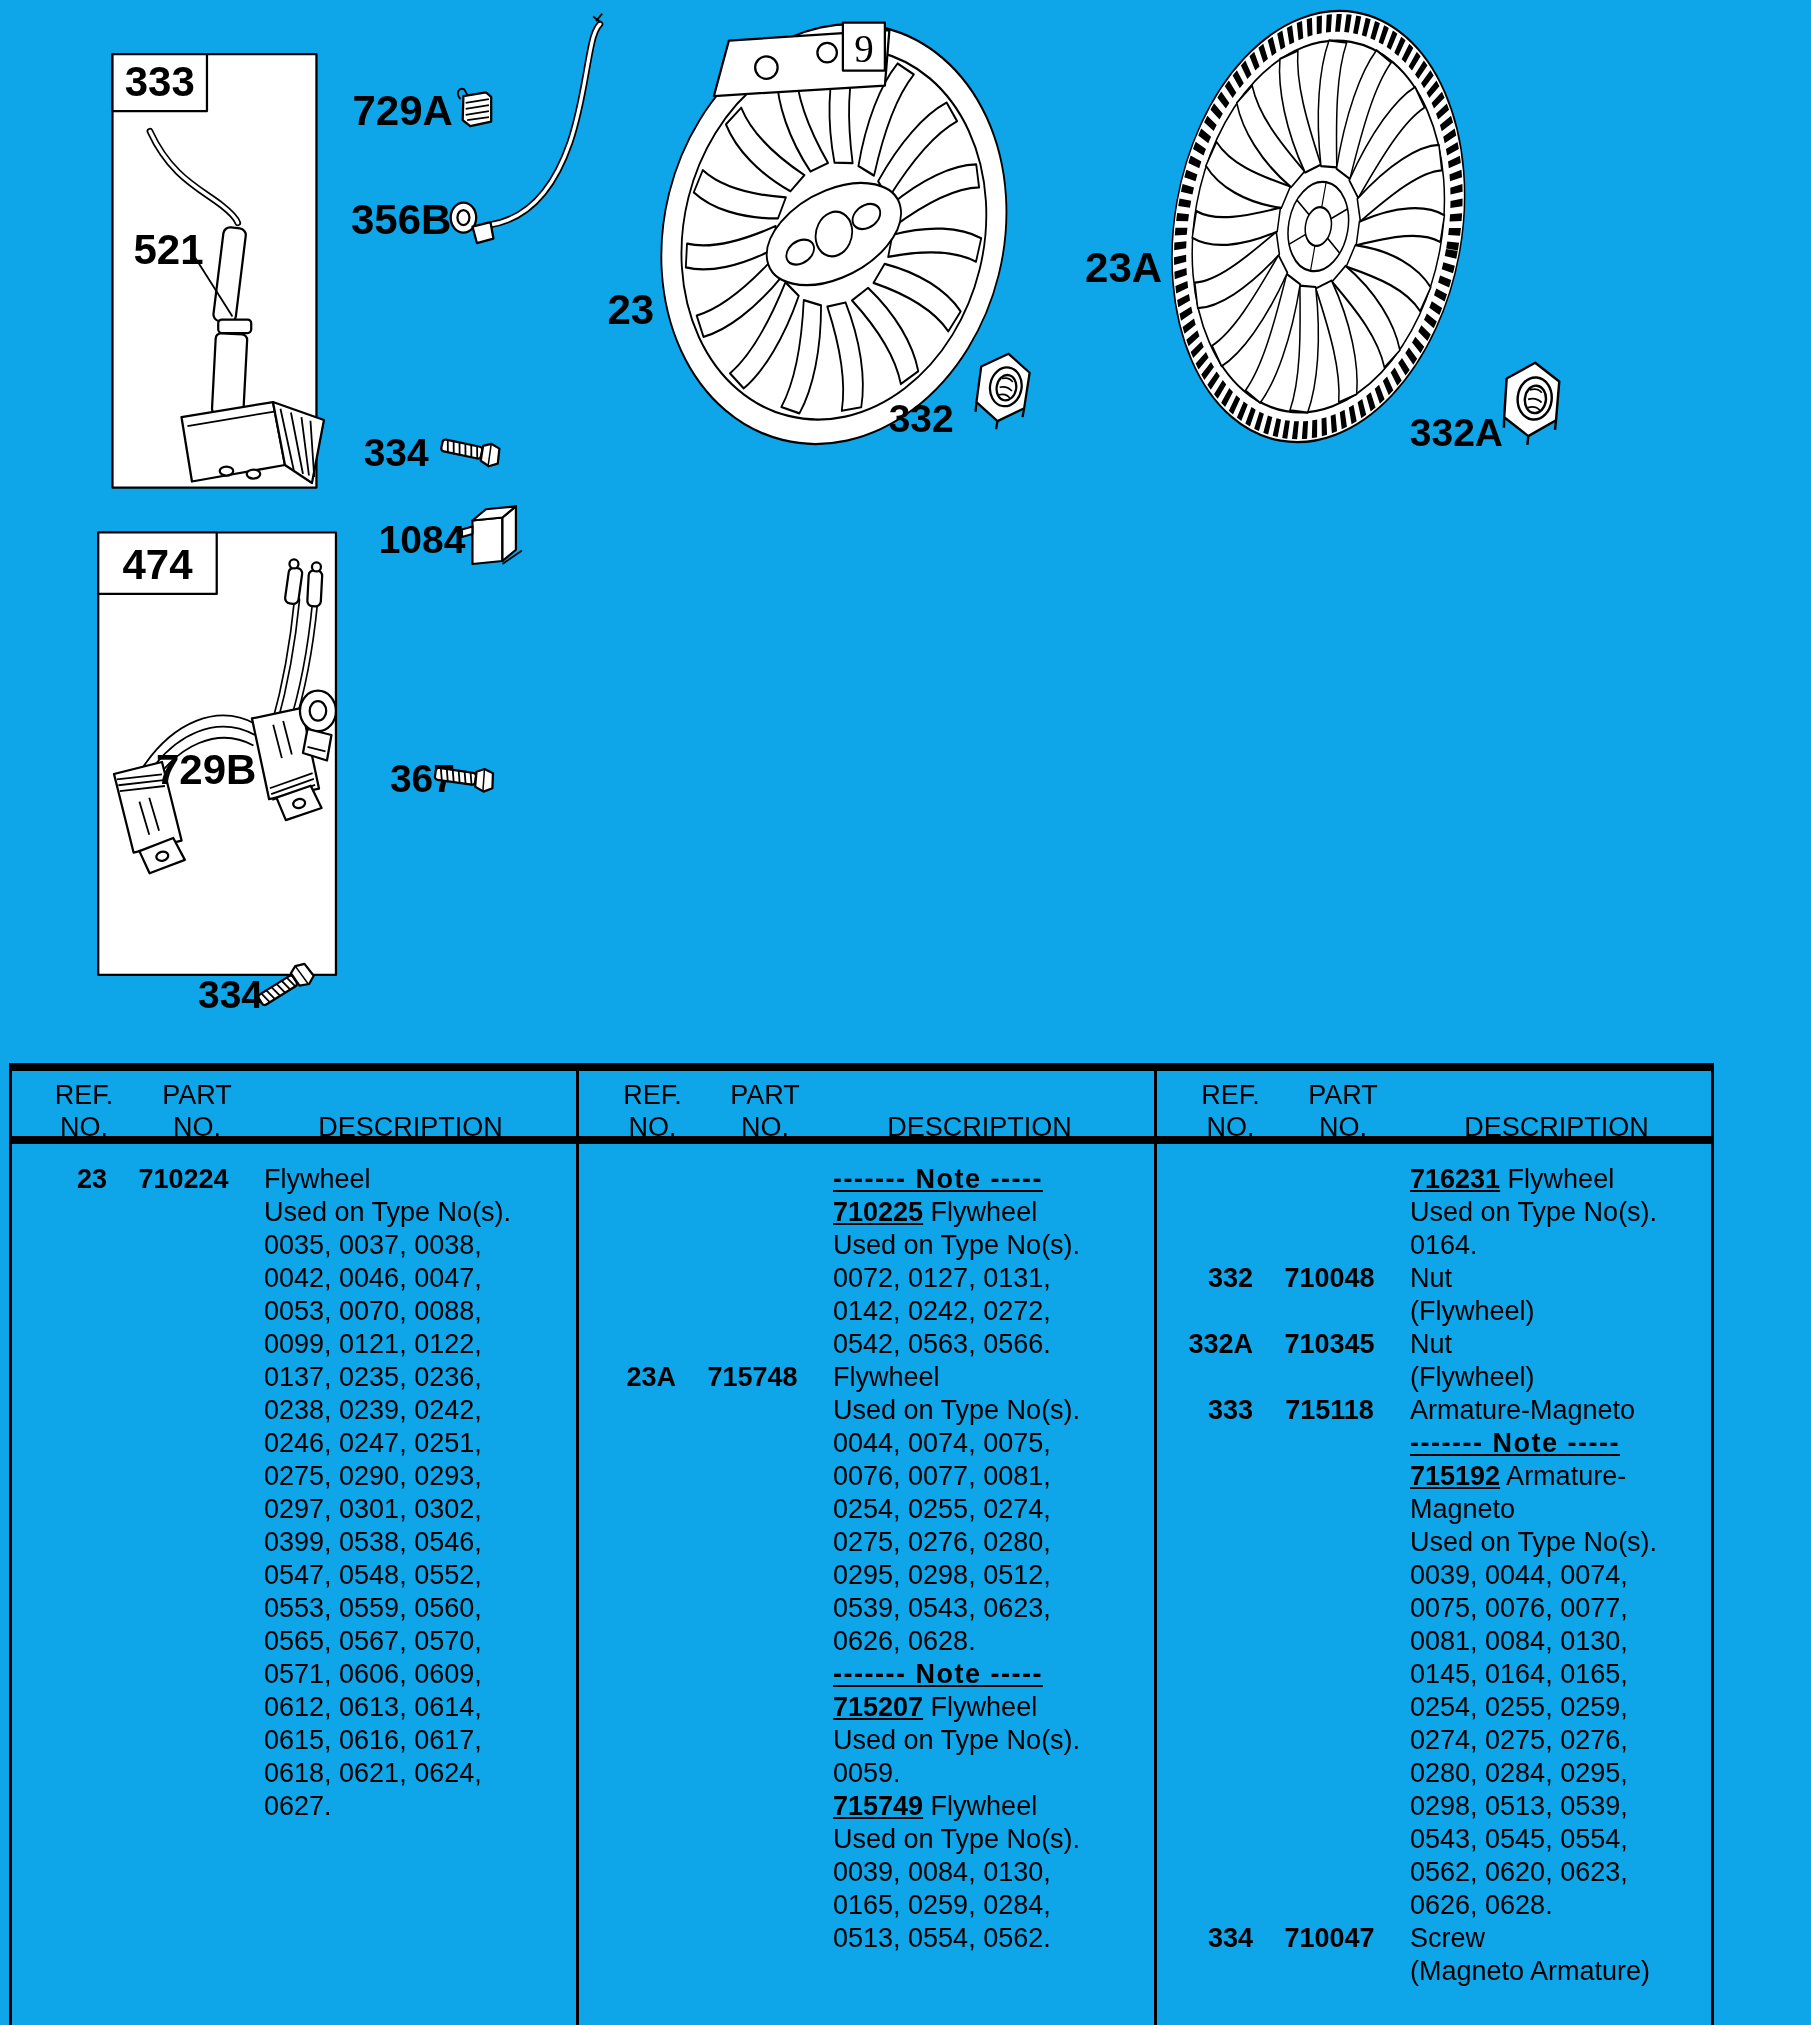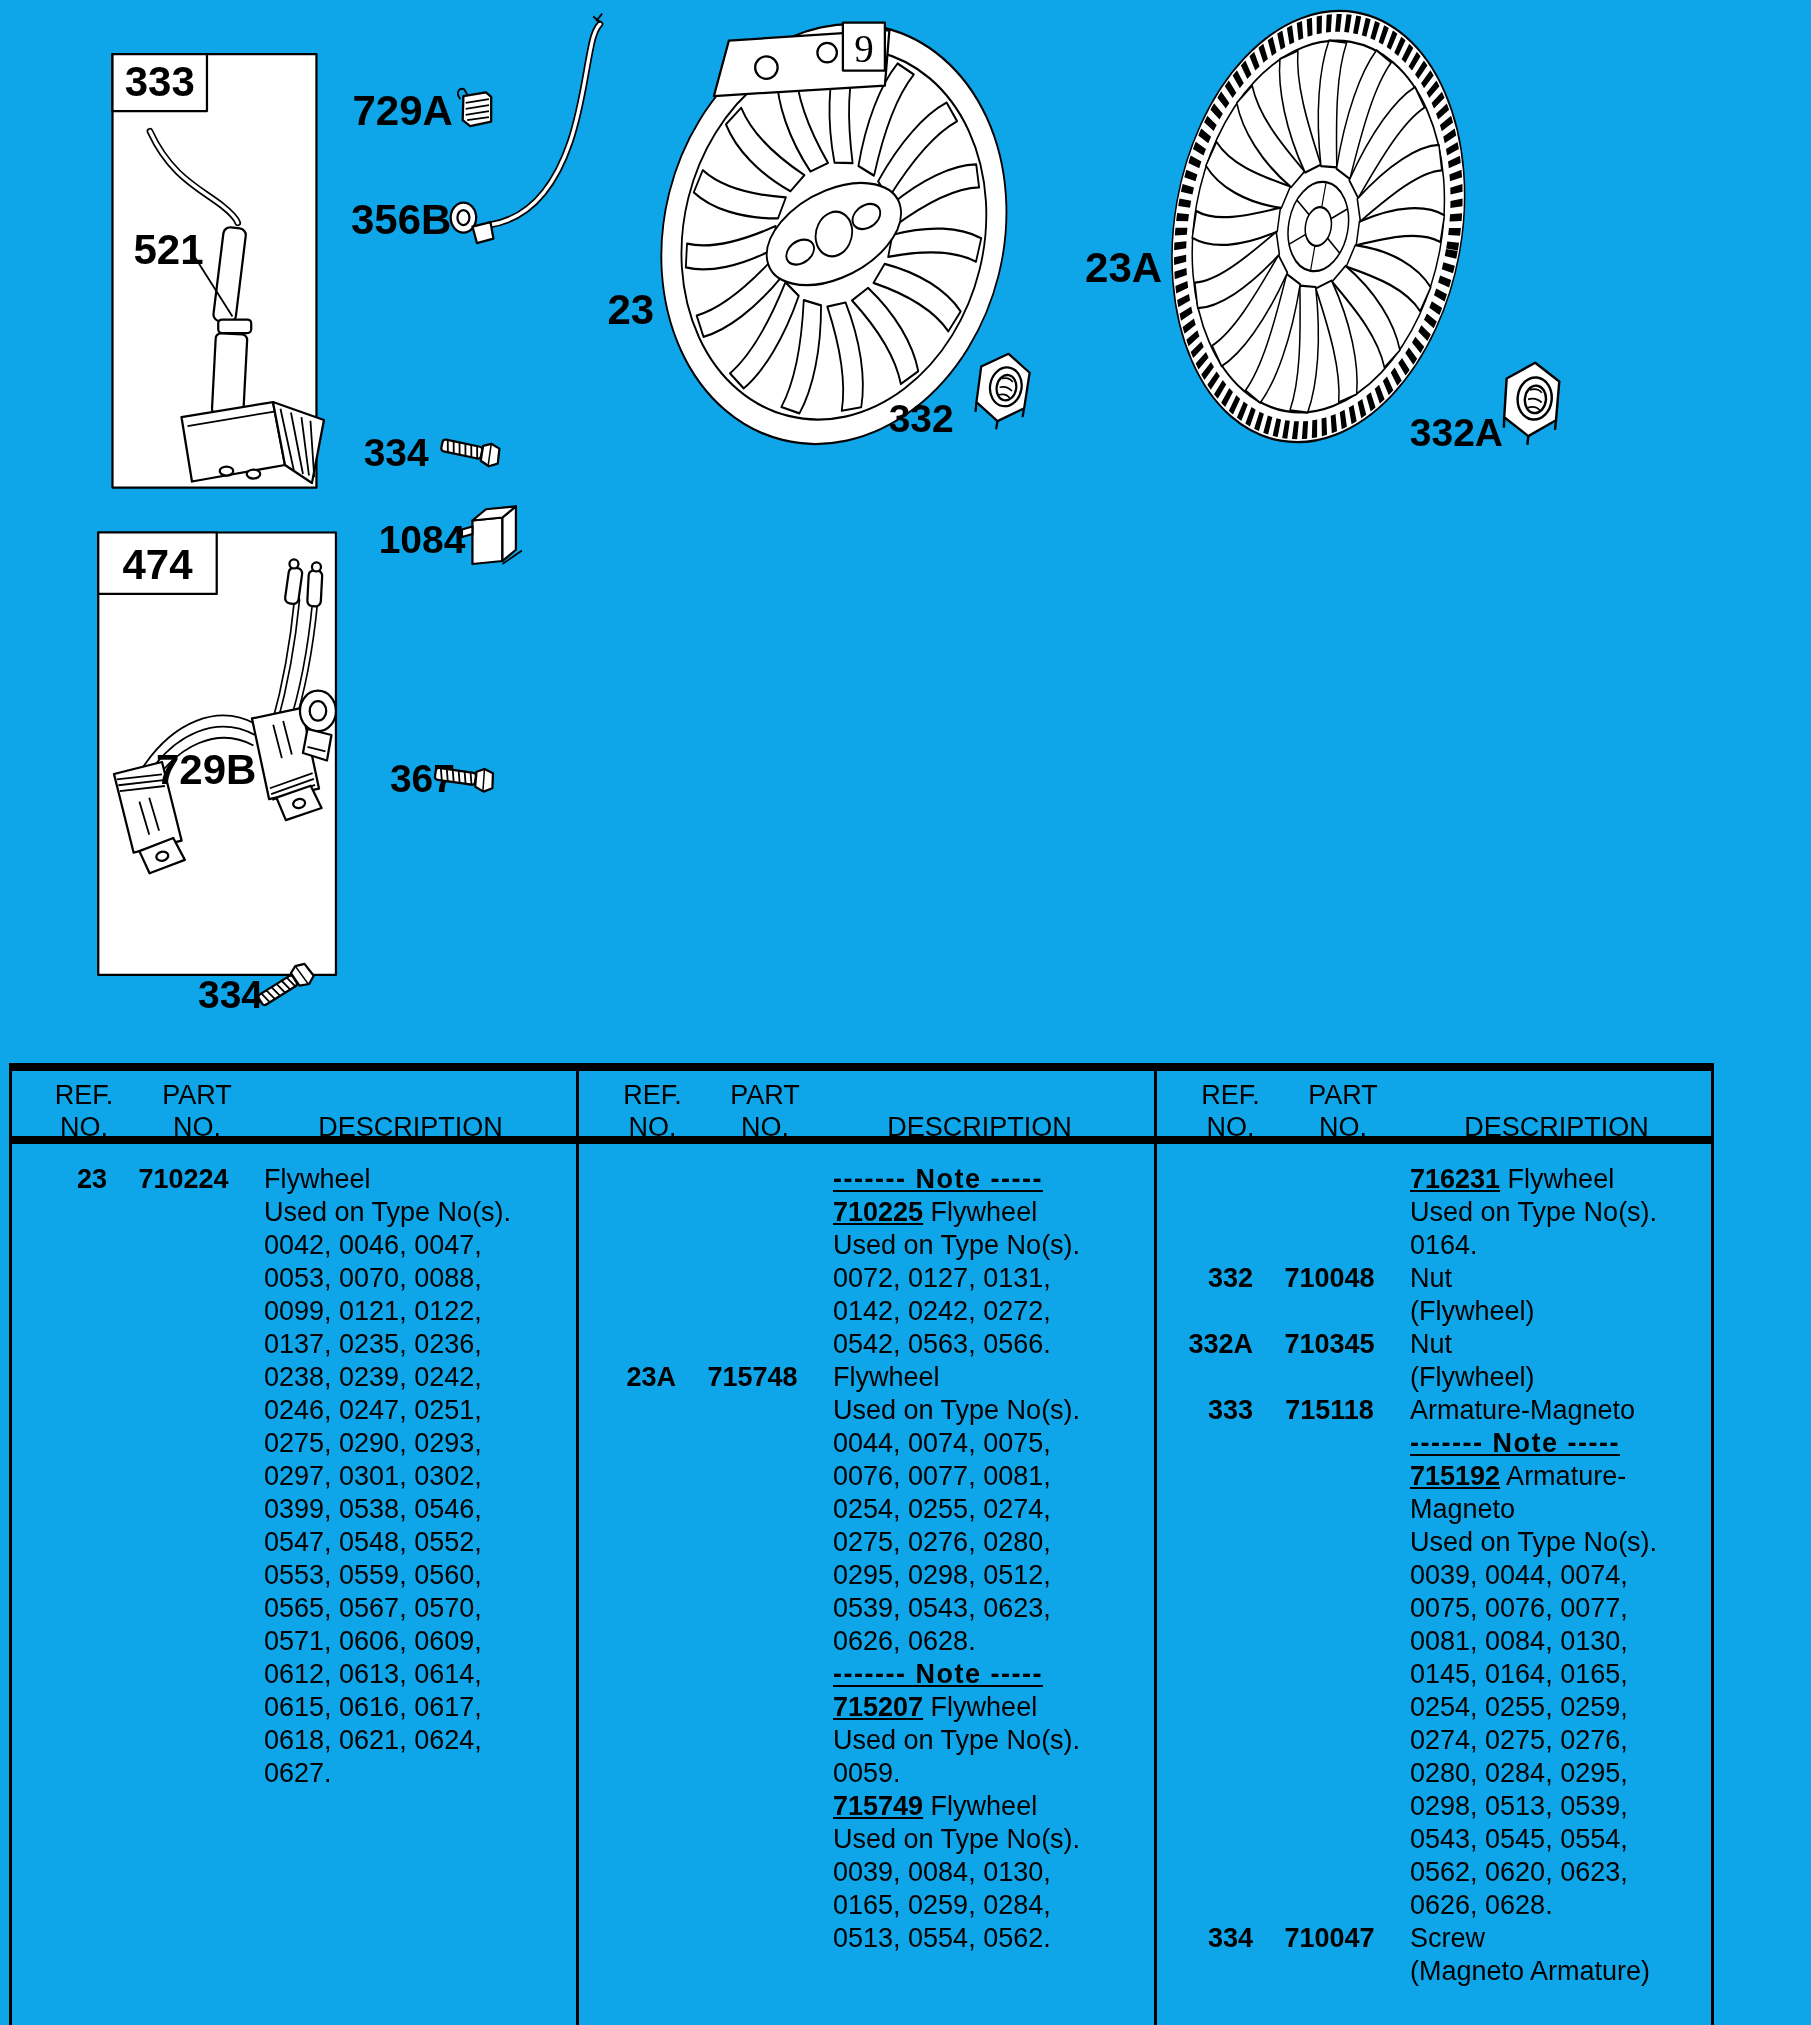--- a/index.html
+++ b/index.html
@@ -257,20 +257,21 @@
     <div class="hcell" style="left:705px;top:1080px;width:120px"><span>PART</span><br><span>NO.</span></div>
     <div class="hcell" style="left:833px;top:1112px;width:293px"><span>DESCRIPTION</span></div>
 
     <div class="hcell" style="left:1178px;top:1080px;width:105px"><span>REF.</span><br><span>NO.</span></div>
     <div class="hcell" style="left:1283px;top:1080px;width:120px"><span>PART</span><br><span>NO.</span></div>
     <div class="hcell" style="left:1410px;top:1112px;width:293px"><span>DESCRIPTION</span></div>
 
     <div class="tcol" id="tcol0" style="left:9px">
         <div class="trow"><span class="tref">23</span><span class="tpart">710224</span><span class="tdesc">Flywheel</span></div>
         <div class="trow"><span class="tdesc">Used on Type No(s).</span></div>
+        <div class="trow"><span class="tdesc">0035, 0037, 0038,</span></div>
         <div class="trow"><span class="tdesc">0042, 0046, 0047,</span></div>
         <div class="trow"><span class="tdesc">0053, 0070, 0088,</span></div>
         <div class="trow"><span class="tdesc">0099, 0121, 0122,</span></div>
         <div class="trow"><span class="tdesc">0137, 0235, 0236,</span></div>
         <div class="trow"><span class="tdesc">0238, 0239, 0242,</span></div>
         <div class="trow"><span class="tdesc">0246, 0247, 0251,</span></div>
         <div class="trow"><span class="tdesc">0275, 0290, 0293,</span></div>
         <div class="trow"><span class="tdesc">0297, 0301, 0302,</span></div>
         <div class="trow"><span class="tdesc">0399, 0538, 0546,</span></div>
         <div class="trow"><span class="tdesc">0547, 0548, 0552,</span></div>

